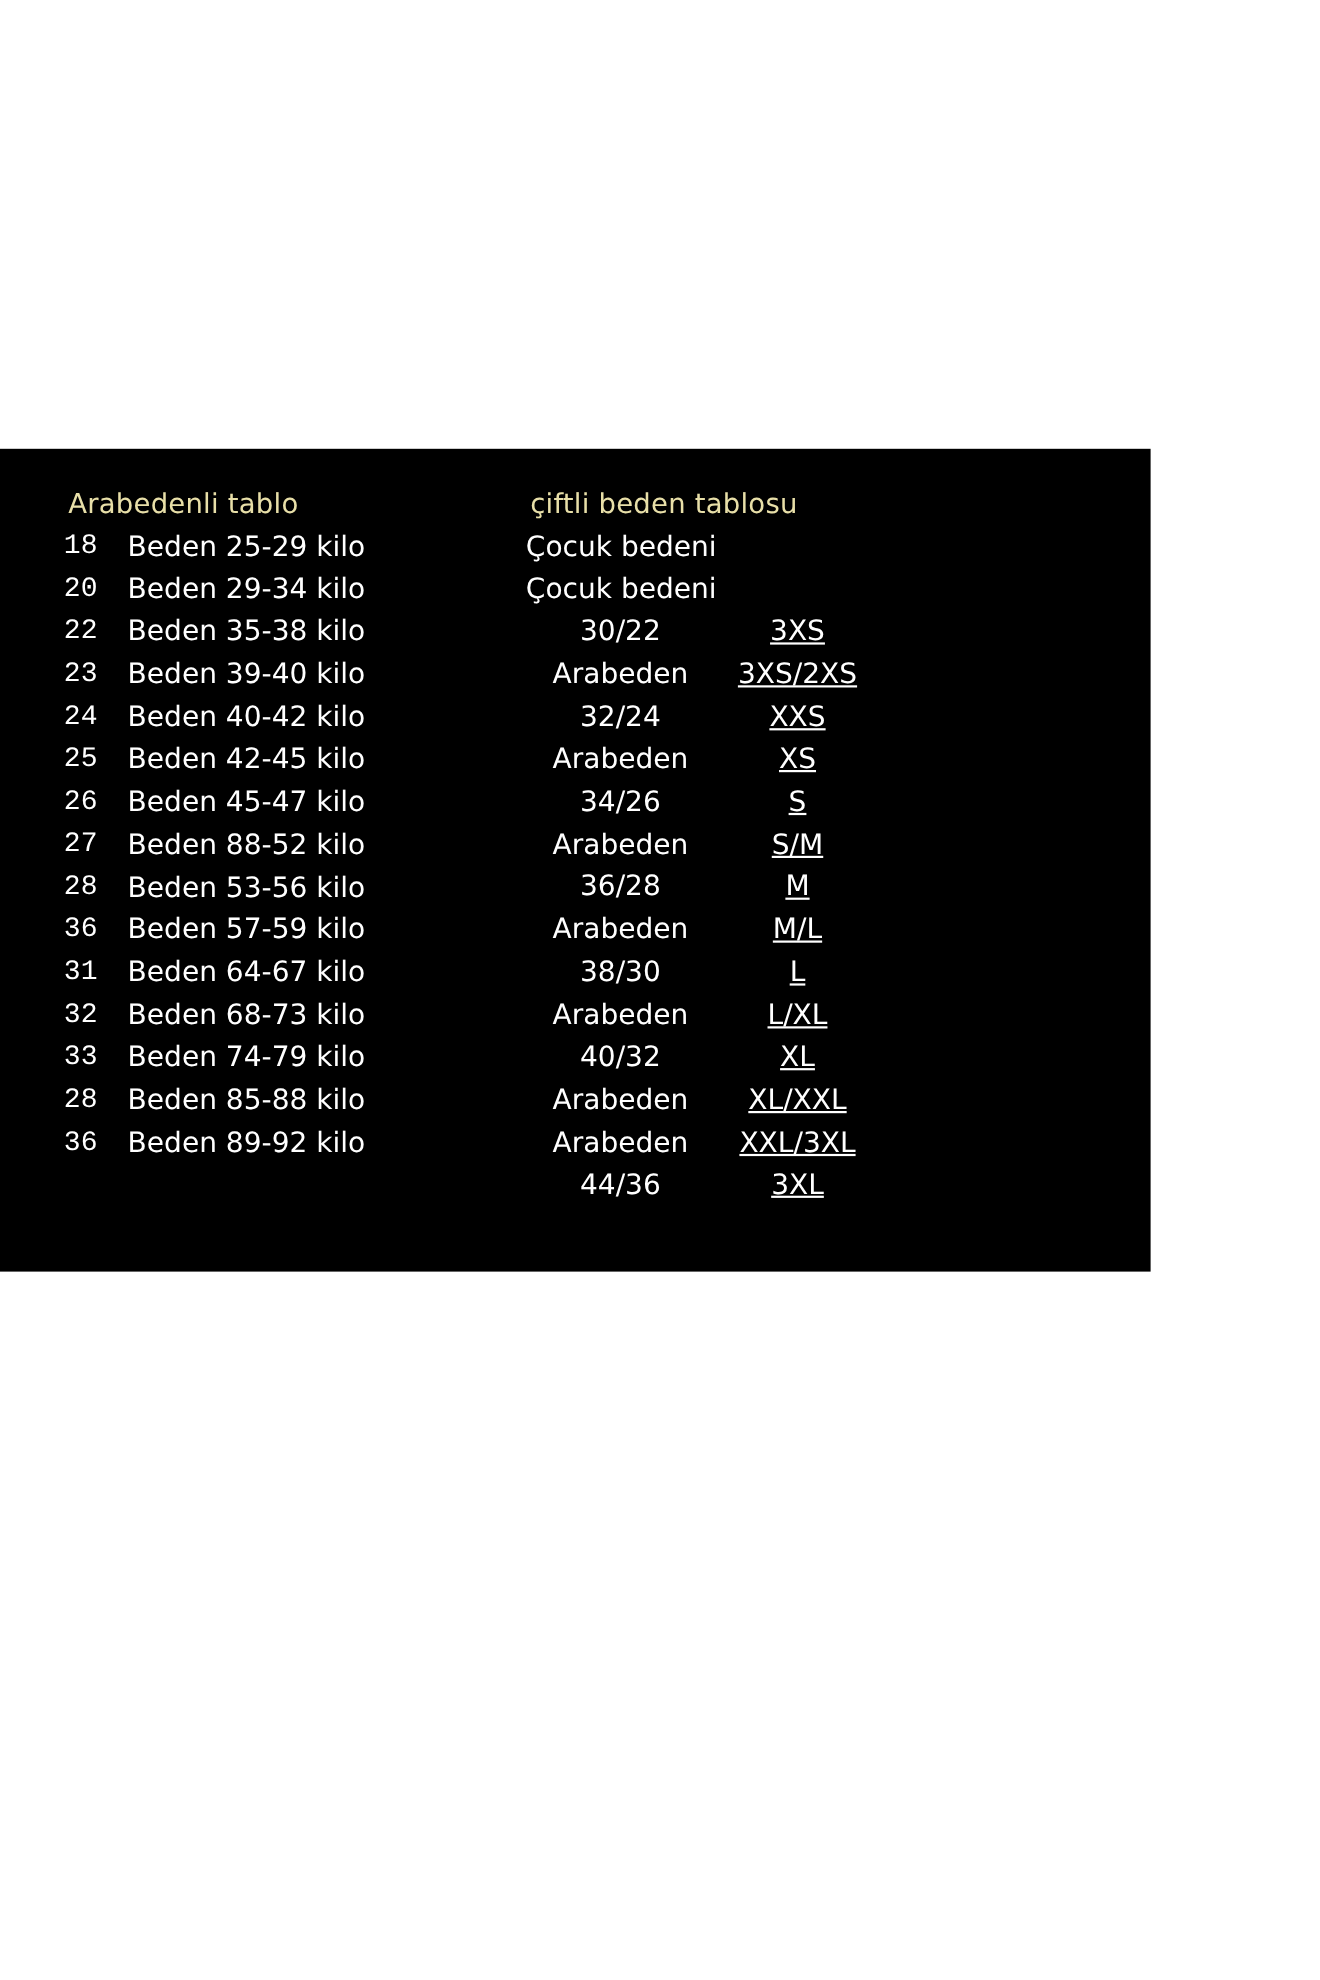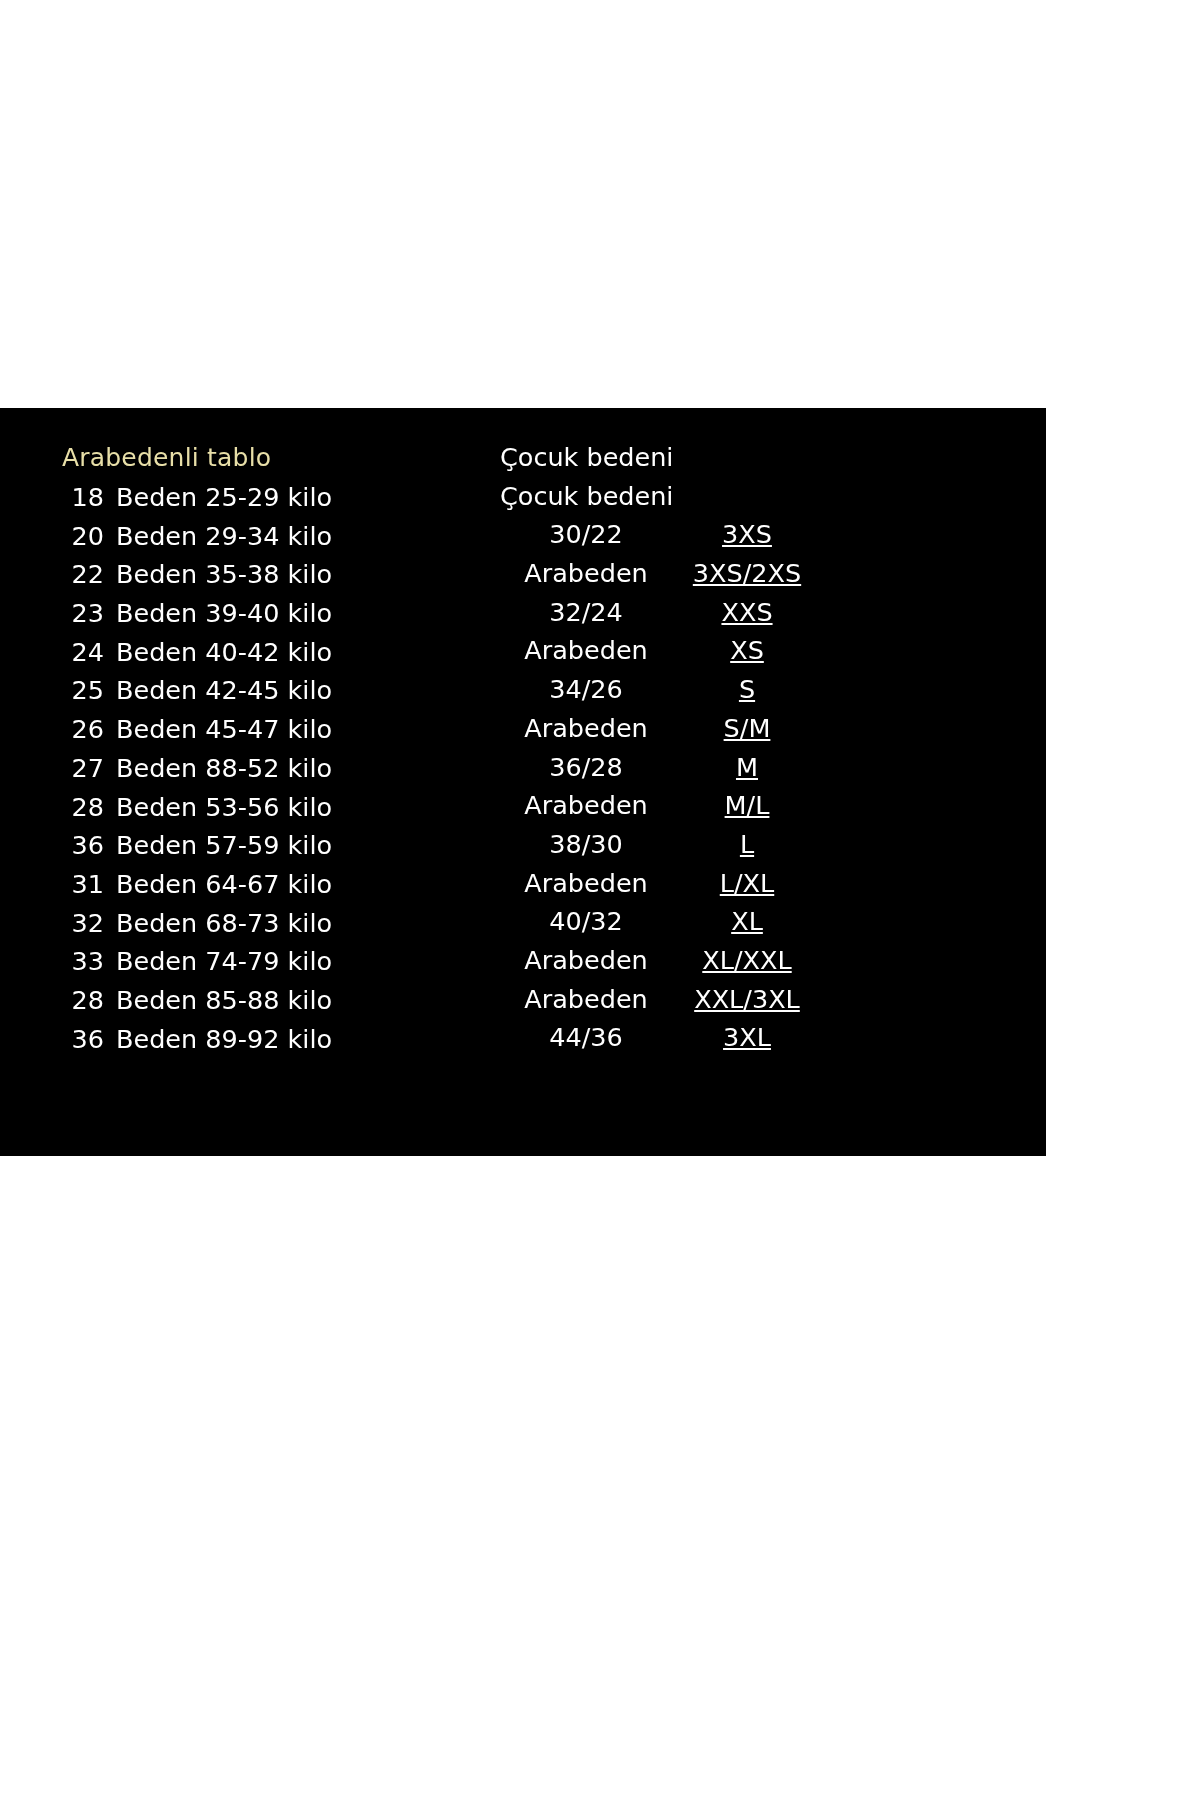--- a/index.html
+++ b/index.html
@@ -63,32 +63,31 @@
     color: #ffffff;
     font-size: 25.5px;
     white-space: nowrap;
     display: flex;
     align-items: center;
   }
   
   .row-left .num {
     display: inline-block;
     width: 46px;
-    text-align: right;
     padding-right: 12px;
+    font-family: Liberation Mono, monospace;
   }
   .row-left .desc {
     display: inline-block;
   }
 
   
   .row-right {
     display: flex;
-    align-items: center;
-    margin-left: 22px;
+    align-items: flex-end;
   }
   .row-right .c1 {
     display: inline-block;
     width: 172px;
     text-align: center;
   }
   .row-right .c2 {
     display: inline-block;
     width: 150px;
     text-align: center;
@@ -165,20 +164,21 @@
           <span class="num">28</span>
           <span class="desc">Beden 85-88 kilo</span>
         </div>
         <div class="row row-left">
           <span class="num">36</span>
           <span class="desc">Beden 89-92 kilo</span>
         </div>
       </div>
 
       <div class="col col-right">
+        <div class="col-title">çiftli beden tablosu</div>
 
         <div class="row row-right single">
           <span class="c1">Çocuk bedeni</span>
 
         </div>
         <div class="row row-right single">
           <span class="c1">Çocuk bedeni</span>
 
         </div>
         <div class="row row-right">

